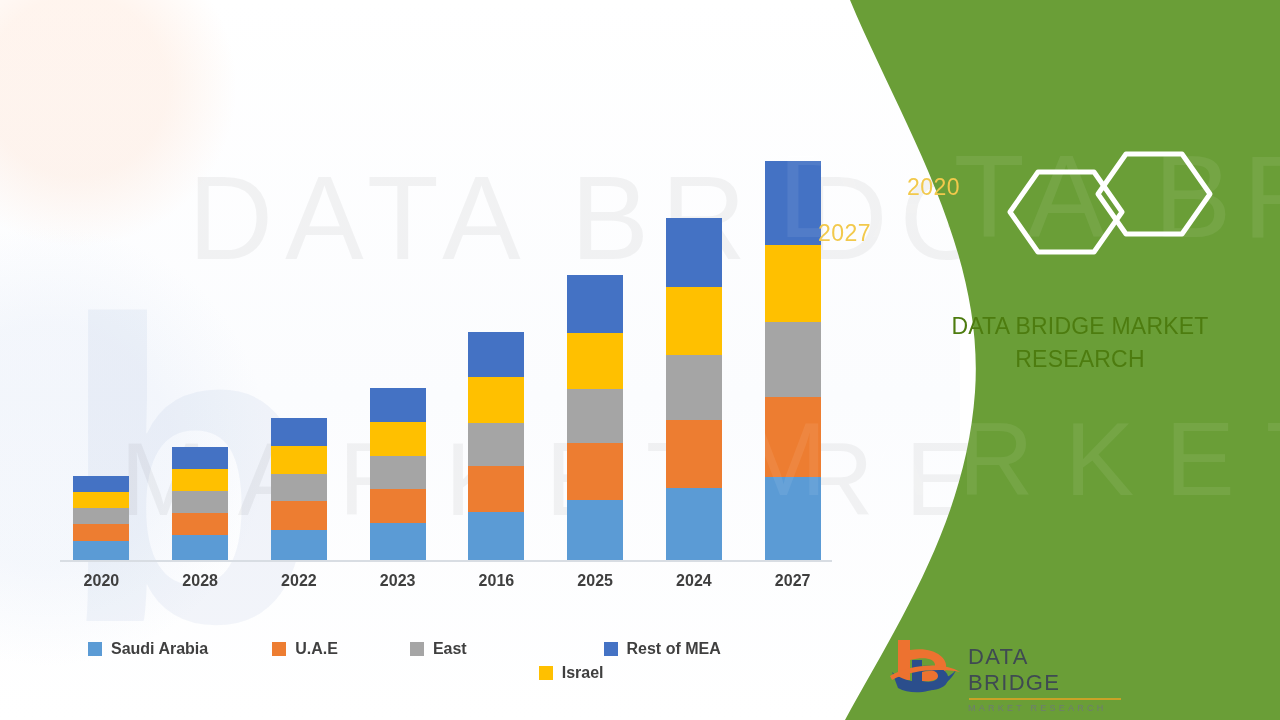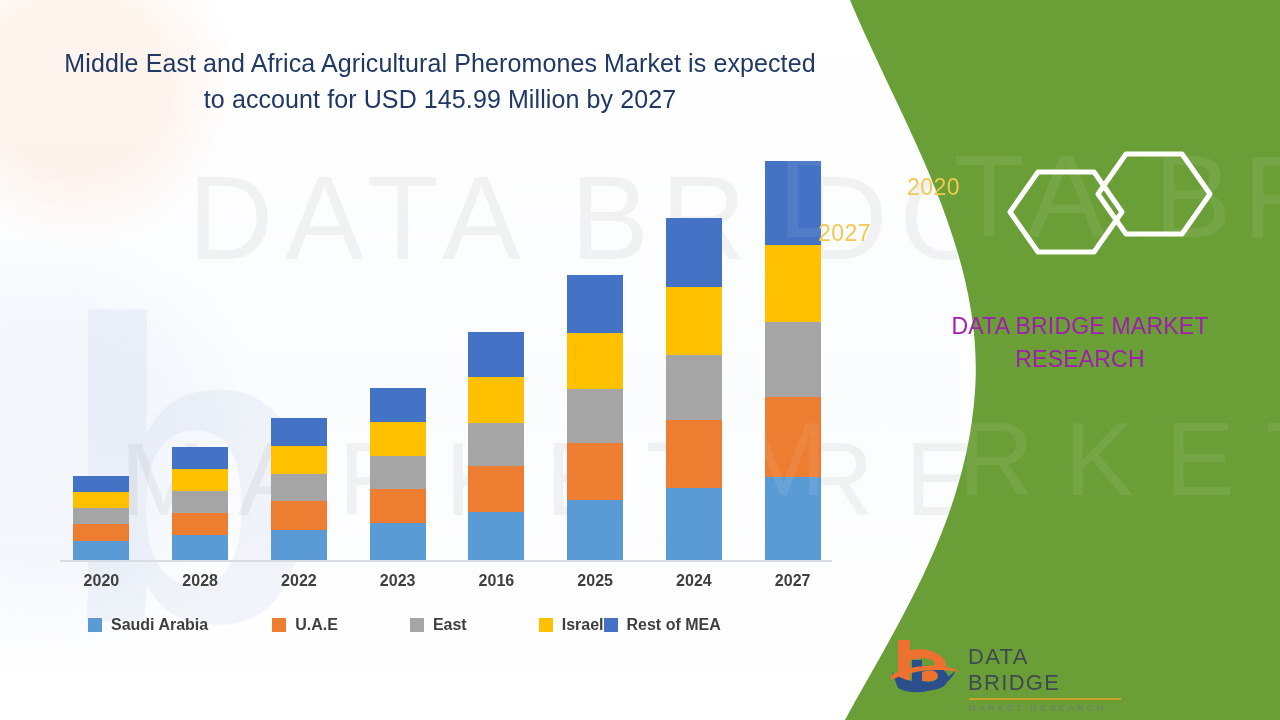--- a/index.html
+++ b/index.html
@@ -79,21 +79,21 @@
 
   .hex-wrap { position:absolute; left:230px; top:150px; width:260px; height:140px; }
   .hex-label {
     position:absolute; color:#F2C94C; font-size:23px; font-weight:400; letter-spacing:.5px;
   }
   .hex-label.h2020 { left:147px; top:174px; }
   .hex-label.h2027 { left:58px; top:220px; }
 
   .panel-brand {
     position:absolute; left:150px; top:310px; width:340px; text-align:center;
-    color:#a21caf; font-size:23px; line-height:1.42; font-weight:400; letter-spacing:.2px;
+    color:#4d7c0f; font-size:23px; line-height:1.42; font-weight:400; letter-spacing:.2px;
   }
 
   
   .panel-wm {
     position:absolute; color:#fff; opacity:.07; font-size:116px; letter-spacing:.10em;
     white-space:nowrap; pointer-events:none; user-select:none;
   }
   .panel-wm-1 { left:18px; top:130px; }
   .panel-wm-2 { left:-20px; top:400px; font-size:104px; letter-spacing:.30em; }
 
@@ -108,21 +108,20 @@
 <body>
 
 <div id="stage">
 
   <div class="bg-wash"></div>
 
   <div class="wm-b">b</div>
   <div class="wm wm-data">DATA BRIDGE</div>
   <div class="wm wm-market">MARKET RESEARCH</div>
 
-  <div class="headline">Middle East and Africa Agricultural Pheromones Market is expected to account for USD 145.99 Million by 2027</div>
 
   <div class="chart-area">
     <div class="plot" id="plot">
         <div class="bar-col">
           <div class="bar">
             <div class="seg" style="background: rgb(68, 114, 196); height: 15.3067px;"></div>
             <div class="seg" style="background: rgb(255, 192, 0); height: 16.6733px;"></div>
             <div class="seg" style="background: rgb(165, 165, 165); height: 15.58px;"></div>
             <div class="seg" style="background: rgb(237, 125, 49); height: 17.22px;"></div>
             <div class="seg" style="background: rgb(91, 155, 213); height: 18.86px;"></div>
@@ -212,21 +211,21 @@
         <span class="lg-label">Saudi Arabia</span>
       </div>
       <div class="lg-item" style="margin-left: 64px;">
         <span class="lg-swatch" style="background: rgb(237, 125, 49);"></span>
         <span class="lg-label">U.A.E</span>
       </div>
       <div class="lg-item" style="margin-left: 72px;">
         <span class="lg-swatch" style="background: rgb(165, 165, 165);"></span>
         <span class="lg-label">East</span>
       </div>
-      <div class="lg-item" style="margin-left: 72px;">
+      <div class="lg-item" style="margin-left: 72px; margin-top: 48px;">
         <span class="lg-swatch" style="background: rgb(255, 192, 0);"></span>
         <span class="lg-label">Israel</span>
       </div>
       <div class="lg-item" style="">
         <span class="lg-swatch" style="background: rgb(68, 114, 196);"></span>
         <span class="lg-label">Rest of MEA</span>
       </div>
     </div>
 
   <div class="green-panel">

